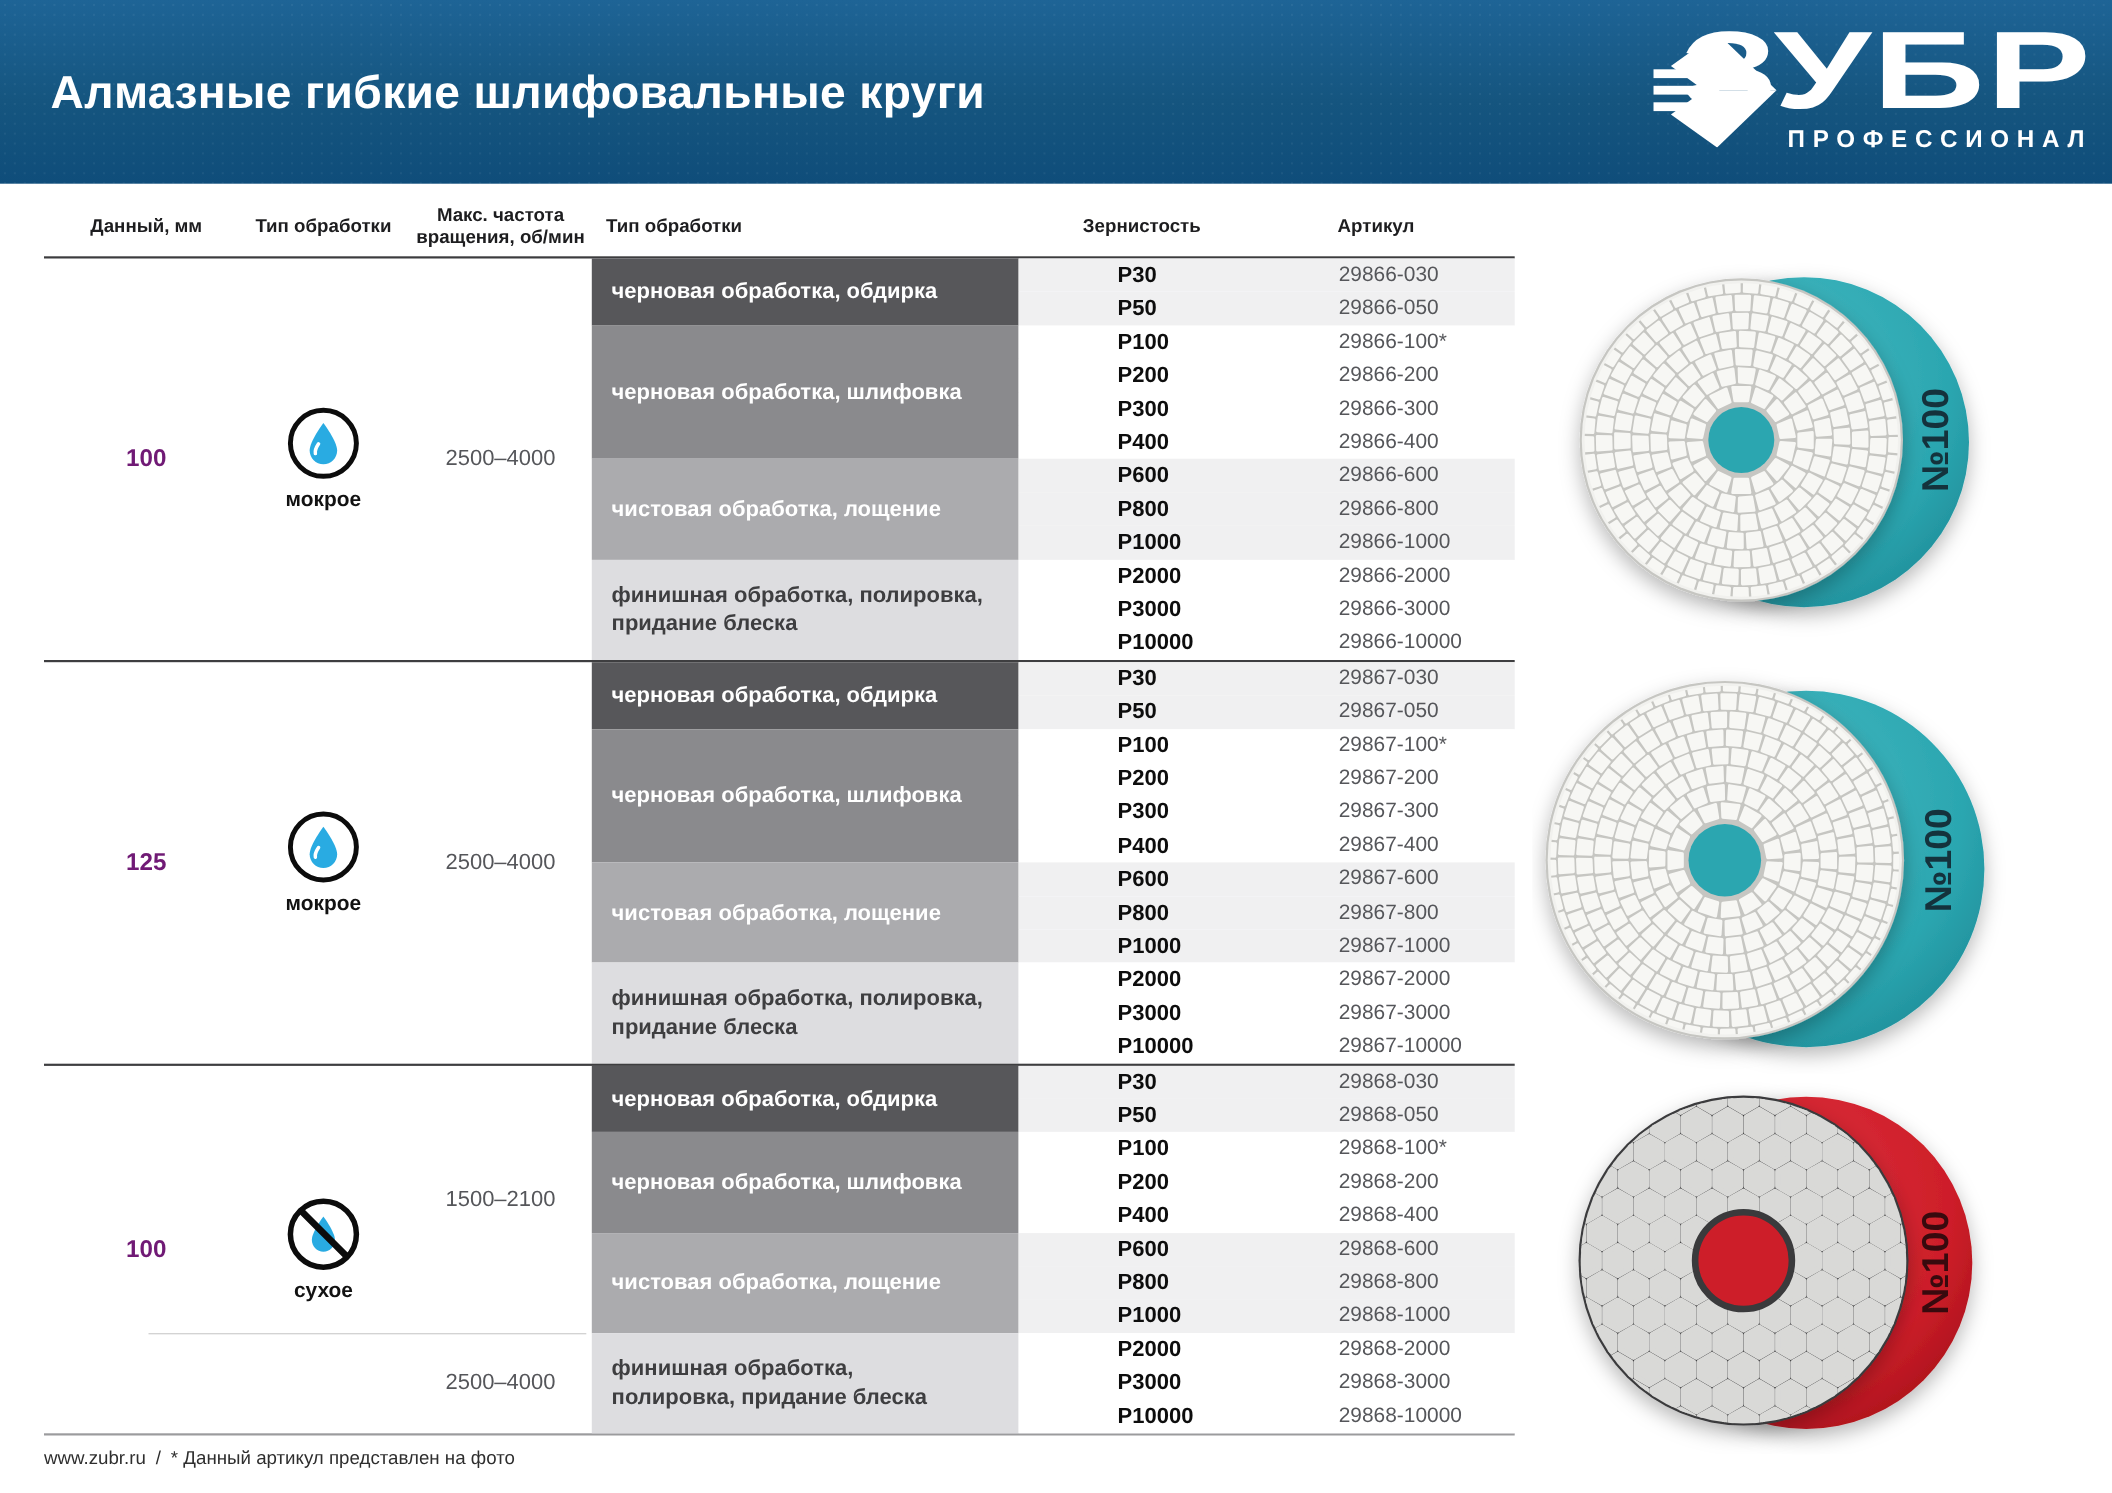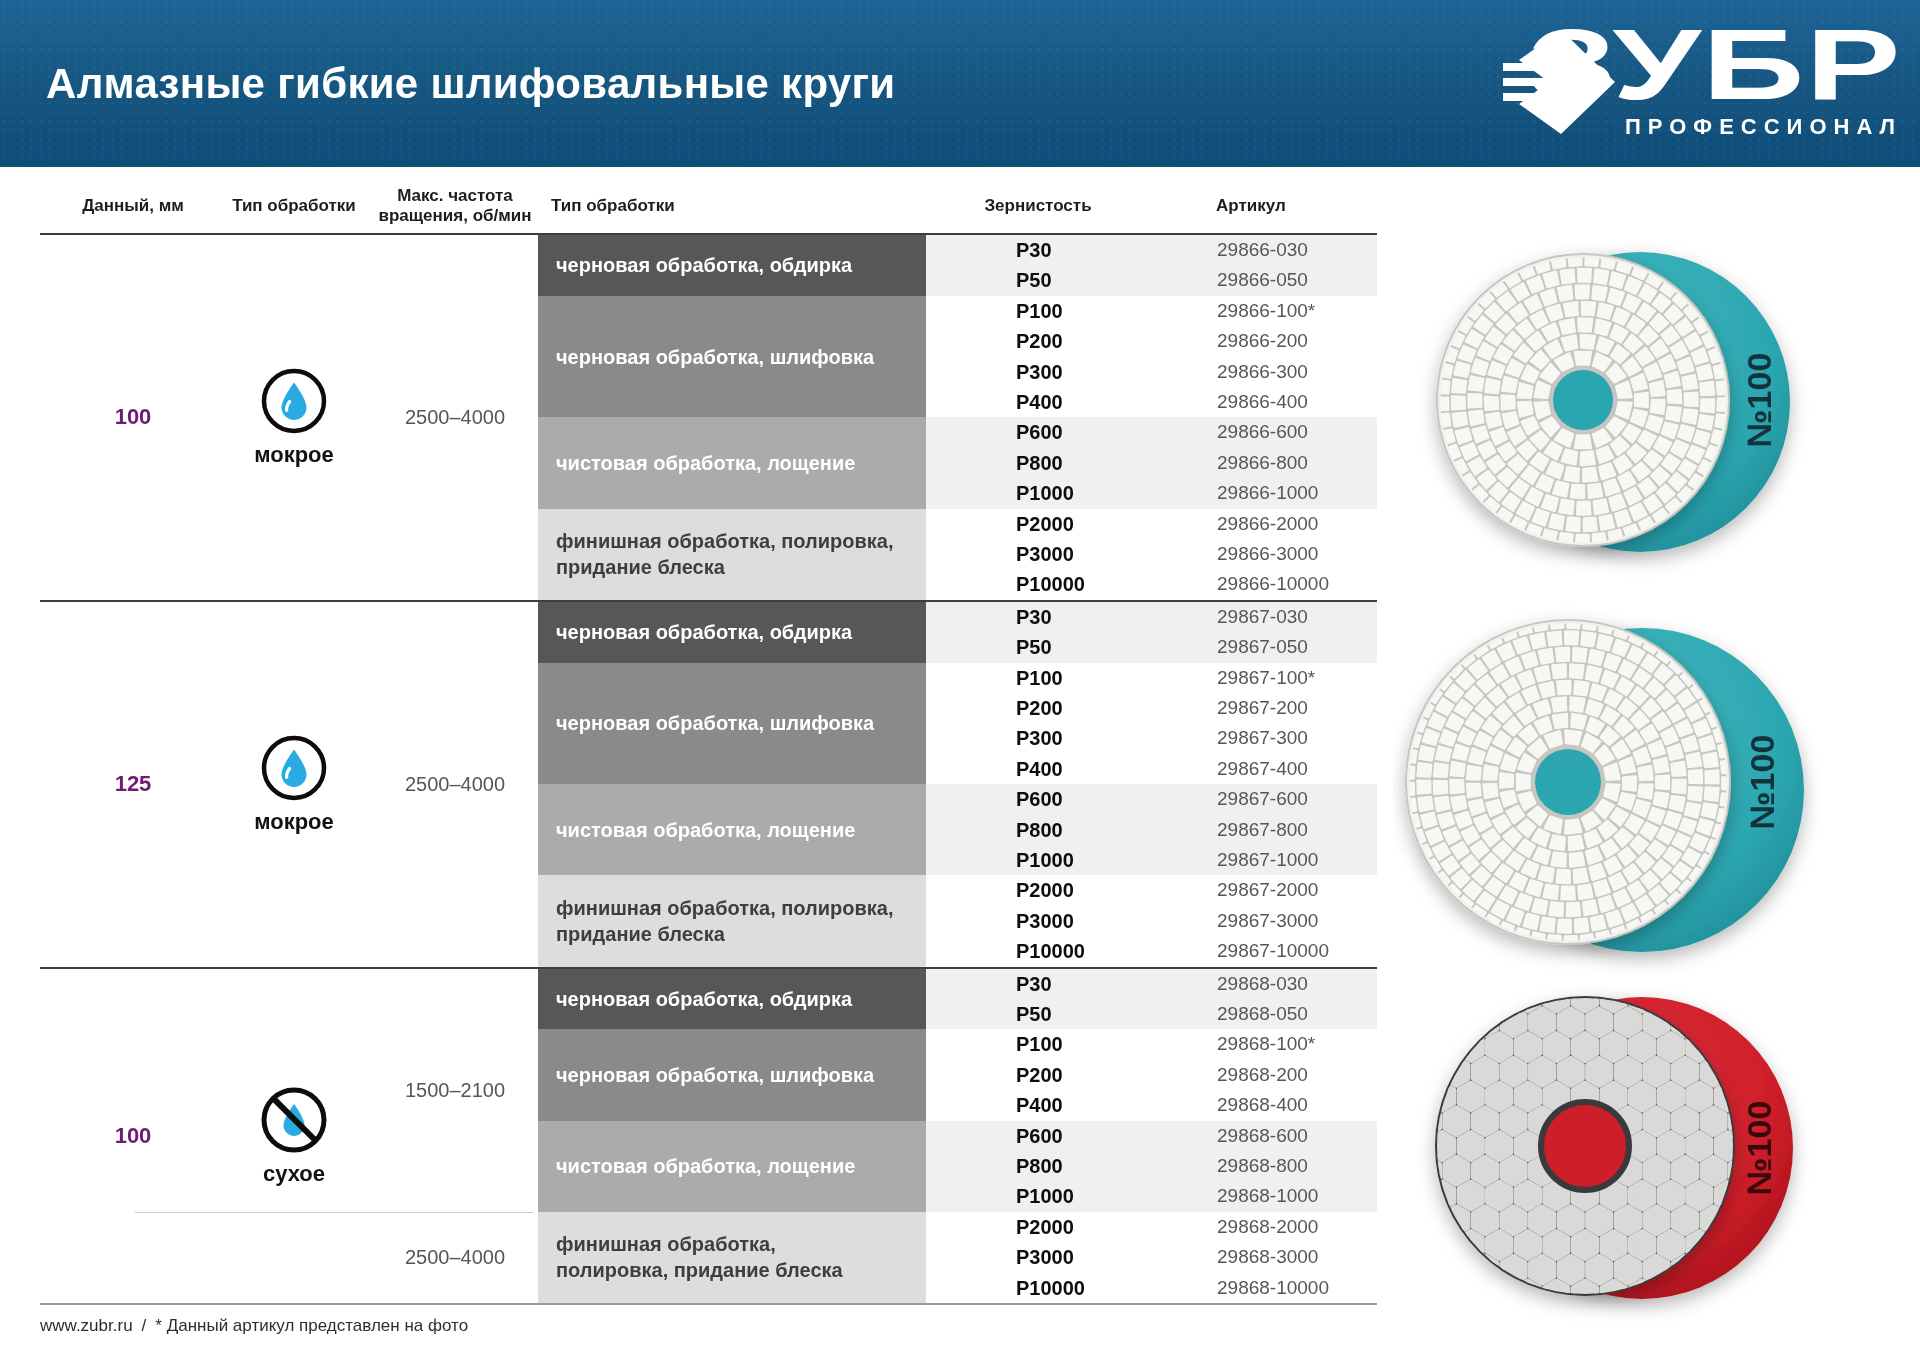--- a/index.html
+++ b/index.html
@@ -32,21 +32,21 @@
   .table-group{position:relative;}
   .table-group + .table-group{border-top:2px solid #3e3e40;}
   .left-zone{position:absolute;left:0;top:0;height:100%;width:498px;}
   .speed-cell{position:absolute;left:335px;width:160px;display:flex;align-items:center;
     justify-content:center;font-size:20px;color:#55565a;}
   .speed-sep{position:absolute;left:95px;width:398px;height:0;border-top:1px solid #c9c9c9;}
   .diameter-cell{position:absolute;left:13px;width:160px;top:0;height:100%;display:flex;
     align-items:center;justify-content:center;font-size:22px;font-weight:bold;color:#701a75;}
   .grind-cell{position:absolute;left:174px;width:160px;top:0;height:100%;display:flex;
     flex-direction:column;align-items:center;justify-content:center;gap:6px;}
-  .grind-label{font-size:22px;font-weight:bold;color:#121212;}
+  .grind-label{font-size:19px;font-weight:bold;color:#121212;}
   .blocks-zone{position:absolute;left:498px;top:0;width:388px;}
   .proc-block{display:flex;align-items:center;padding-left:18px;box-sizing:border-box;}
   .proc-label{font-size:20px;font-weight:bold;line-height:1.3;white-space:pre-line;}
   .rows-zone{position:absolute;left:886px;top:0;width:451px;}
   .grit-row{position:relative;}
   .grit{position:absolute;left:90px;font-size:20px;font-weight:bold;color:#0d0d0d;}
   .sku{position:absolute;left:291px;font-size:19px;color:#55565a;}
   
   .disc{position:absolute;}
   

